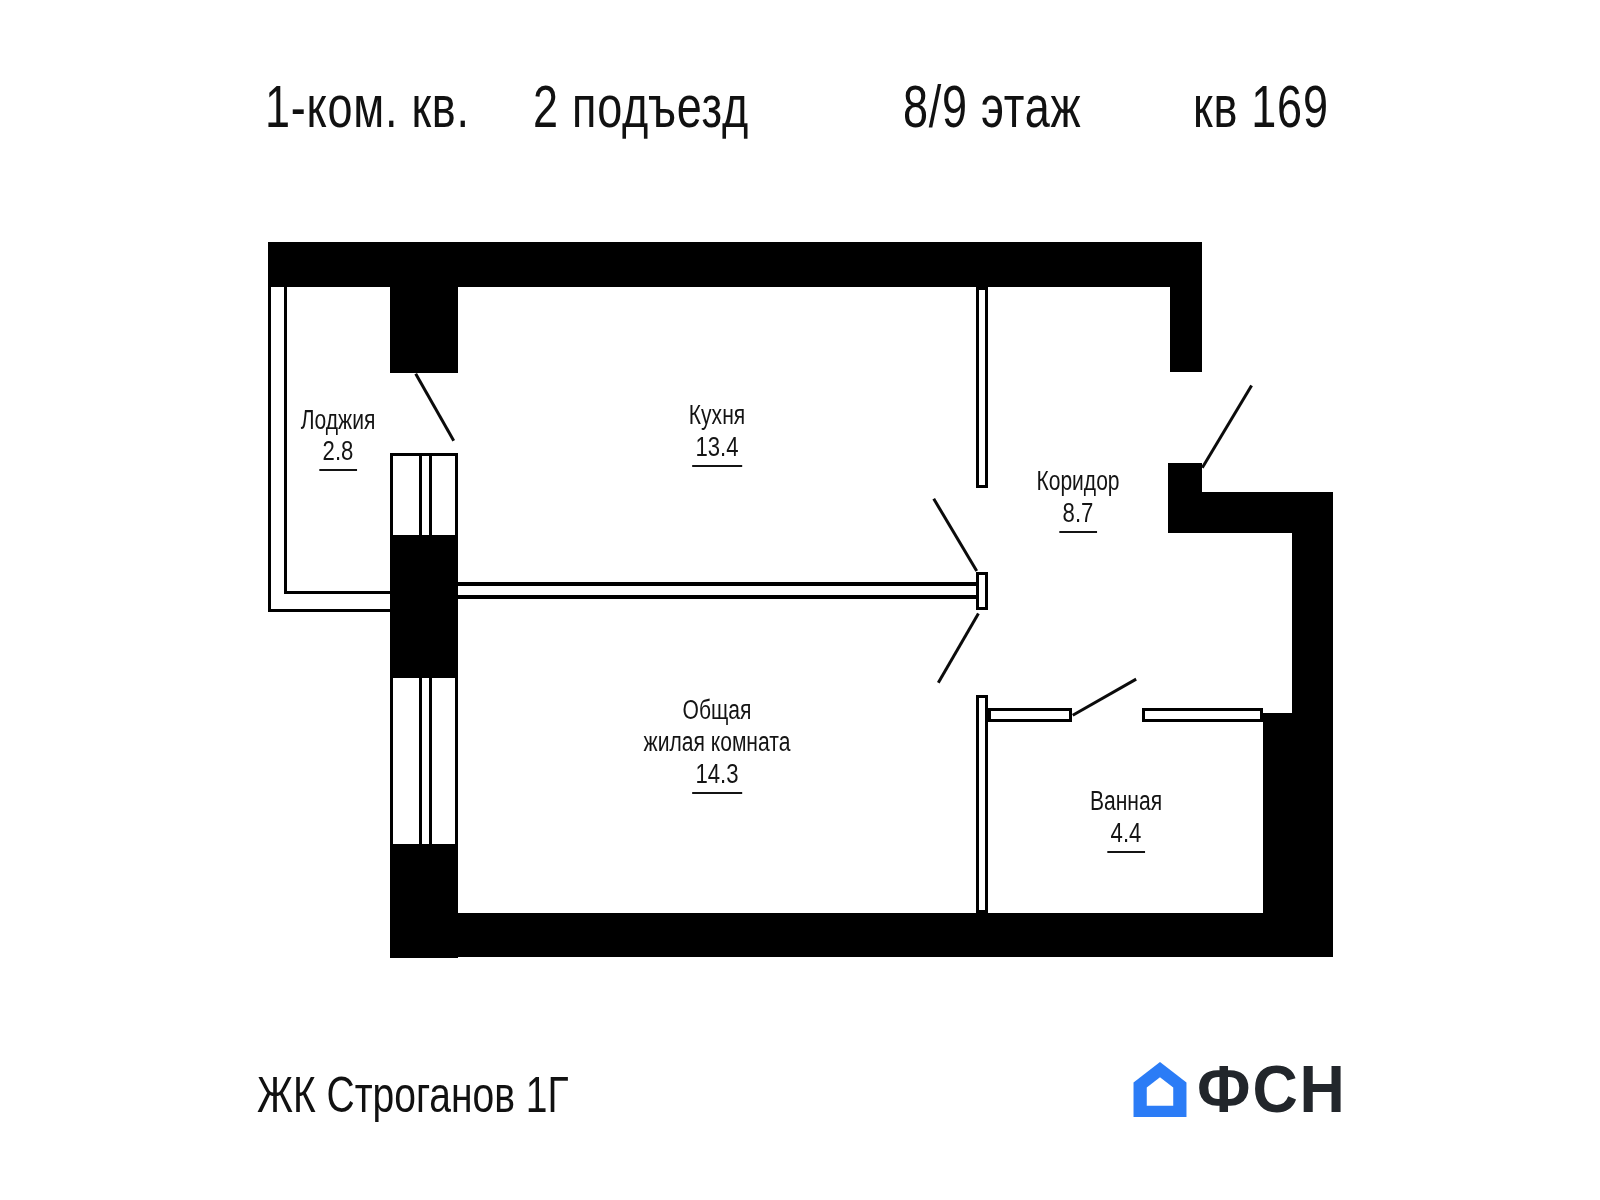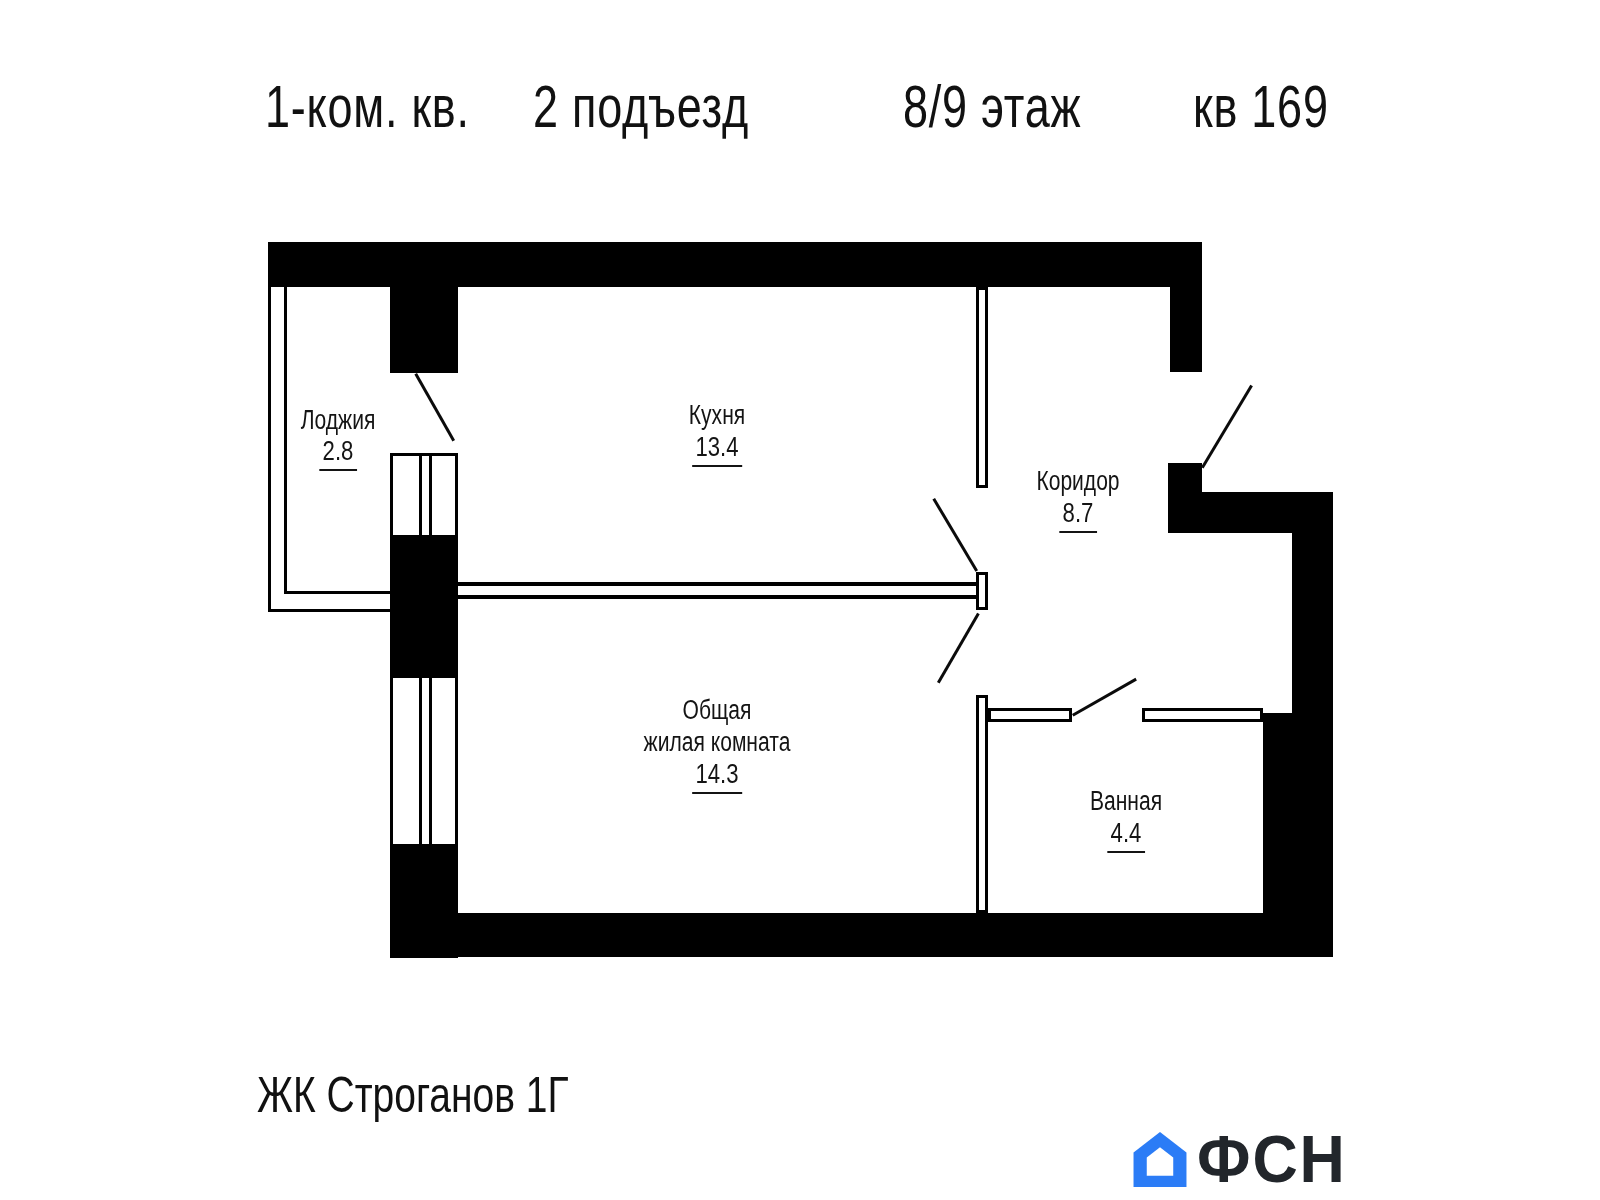--- a/index.html
+++ b/index.html
@@ -23,21 +23,21 @@
   .door{position:absolute;height:0;border-top:3px solid #0b0b0b;transform-origin:0 0;}
   
   .lbl{position:absolute;white-space:nowrap;font-size:27px;color:#141414;
        transform:translateX(-50%) scaleX(0.78);}
   .area{position:absolute;white-space:nowrap;font-size:27px;color:#141414;
         transform:translateX(-50%) scaleX(0.82);}
   .area span{display:inline-block;border-bottom:2.5px solid #141414;padding:0 4px 2px 4px;}
   
   .footer-name{position:absolute;left:257px;top:1066px;font-size:50px;color:#111;
                white-space:nowrap;transform:scaleX(0.78);transform-origin:0 0;}
-  .logo{position:absolute;left:1133px;top:1131px;display:flex;align-items:center;text-align:right;}
+  .logo{position:absolute;left:1133px;top:1061px;display:flex;align-items:center;text-align:right;}
   .logo-text{font-size:66px;font-weight:bold;color:#22262b;letter-spacing:2px;
              margin-left:10px;transform:scaleX(0.95);transform-origin:0 0;line-height:55px;}
 </style>
 </head>
 <body>
 
 <div class="canvas">
 
   <div class="hdr" style="left:265px;">1-ком. кв.</div>
   <div class="hdr" style="left:533px;">2 подъезд</div>

